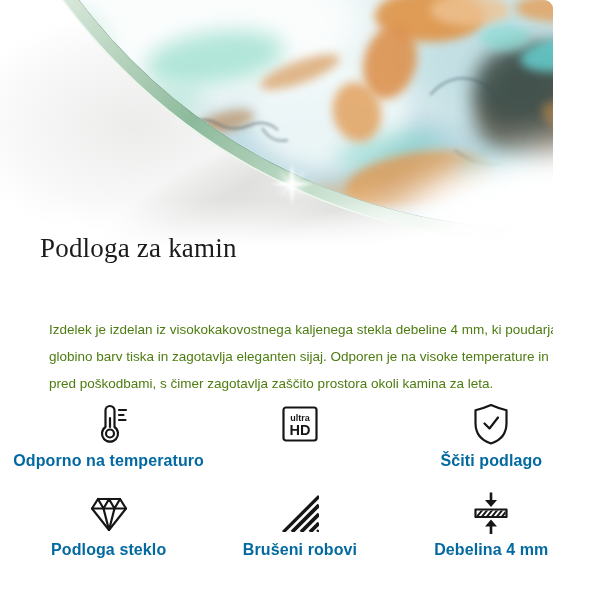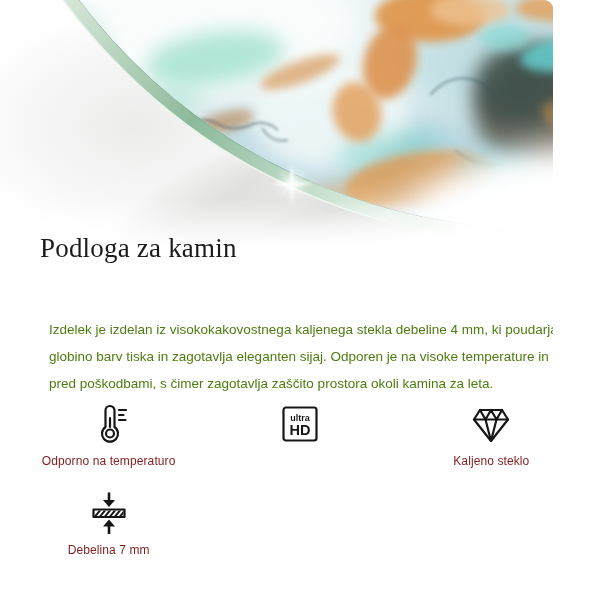--- a/index.html
+++ b/index.html
@@ -22,22 +22,23 @@
     position:absolute;left:0;top:399px;width:600px;
     display:grid;grid-template-columns:repeat(3,1fr);
     row-gap:20px;padding:0 13px;box-sizing:border-box;
   }
   .feature{
     display:flex;flex-direction:column;align-items:center;
   }
   .icon-box{width:50px;height:50px;display:flex;align-items:center;justify-content:center;}
   .icon-box svg{display:block;}
   .feature-label{
-    margin-top:5px;font-size:12px;line-height:14px;color:#7f1d1d;text-align:center;
+    margin-top:5px;font-size:16px;line-height:14px;color:#0369a1;text-align:center;
     letter-spacing:.1px;
+    font-weight:bold;
   }
   .ic{stroke:#161616;stroke-width:2.2;fill:none;stroke-linecap:round;stroke-linejoin:round;}
   .ic-fill{fill:#161616;stroke:none;}
   .badge-small{font-family:"Liberation Sans",sans-serif;font-size:9px;font-weight:700;fill:#161616;}
   .badge-big{font-family:"Liberation Sans",sans-serif;font-size:14.5px;font-weight:700;fill:#161616;}
 </style>
 </head>
 <body>
 
 <div class="page">
@@ -169,33 +170,61 @@
     <div class="feature">
       <div class="icon-box">
         <svg width="48" height="48" viewBox="0 0 48 48">
           <rect class="ic" x="7.5" y="7.5" width="33" height="33" rx="2.5" stroke-width="2.6"></rect>
           <text class="badge-small" x="24" y="20.5" text-anchor="middle">ultra</text>
           <text class="badge-big" x="24" y="34.5" text-anchor="middle">HD</text>
         </svg>
       </div>
     </div>
 
+    <div class="feature">
+      <div class="icon-box">
+        <svg width="48" height="48" viewBox="0 0 48 48">
+          <path class="ic" stroke-width="2.4" d="M24,5 C29,7.3 34,8.8 39.5,10.2 V23 C39.5,33.5 33.2,40.5 24,43.5 C14.8,40.5 8.5,33.5 8.5,23 V10.2 C14,8.8 19,7.3 24,5 Z"></path>
+          <path class="ic" stroke-width="2.4" d="M17.5,23.5 L22.5,28.5 L31,17.5"></path>
+        </svg>
+      </div>
+      <div class="feature-label">Ščiti podlago</div>
+    </div>
 
     <div class="feature">
       <div class="icon-box">
         <svg width="48" height="48" viewBox="0 0 48 48">
           <path class="ic" stroke-width="2" d="M13,10 H35 L41,19.5 L24,41 L7,19.5 Z"></path>
           <path class="ic" stroke-width="2" d="M7,19.5 H41"></path>
           <path class="ic" stroke-width="2" d="M13,10 L18.5,19.5 L24,10 L29.5,19.5 L35,10"></path>
           <path class="ic" stroke-width="2" d="M18.5,19.5 L24,41 L29.5,19.5"></path>
         </svg>
       </div>
-      <div class="feature-label">Kaljeno steklo</div>
-    </div>
-
+      <div class="feature-label">Podloga steklo</div>
+    </div>
+
+    <div class="feature">
+      <div class="icon-box">
+        <svg width="48" height="48" viewBox="0 0 48 48">
+          <defs>
+              <clipPath id="triClip">
+                <polygon points="5,43 43,5 43,43"></polygon>
+              </clipPath>
+            </defs>
+          <g clip-path="url(#triClip)" stroke="#161616" stroke-width="3.8">
+            <line x1="7" y1="43" x2="43" y2="7"></line>
+            <line x1="16" y1="43" x2="43" y2="16"></line>
+            <line x1="25" y1="43" x2="43" y2="25"></line>
+            <line x1="34" y1="43" x2="43" y2="34"></line>
+            <line x1="41.5" y1="43" x2="43" y2="41.5"></line>
+          </g>
+        </svg>
+      </div>
+      <div class="feature-label">Brušeni robovi</div>
+    </div>
 
     <div class="feature">
       <div class="icon-box">
         <svg width="48" height="48" viewBox="0 0 48 48">
           <rect class="ic-fill" x="22.7" y="3.5" width="2.6" height="8"></rect>
           <polygon class="ic-fill" points="18,11 30,11 24,18"></polygon>
           <rect class="ic" x="8.5" y="20.5" width="31" height="7.5" stroke-width="2.2"></rect>
           <g clip-path="url(#barClip)">
               <clipPath id="barClip">
                 <rect x="9.5" y="21.5" width="29" height="5.5"></rect>
@@ -206,17 +235,17 @@
               <line x1="18" y1="30" x2="27" y2="19"></line>
               <line x1="23" y1="30" x2="32" y2="19"></line>
               <line x1="28" y1="30" x2="37" y2="19"></line>
               <line x1="33" y1="30" x2="42" y2="19"></line>
             </g>
           </g>
           <polygon class="ic-fill" points="18,37.5 30,37.5 24,30.5"></polygon>
           <rect class="ic-fill" x="22.7" y="37" width="2.6" height="8"></rect>
         </svg>
       </div>
-      <div class="feature-label">Debelina 7 mm</div>
+      <div class="feature-label">Debelina 4 mm</div>
     </div>
 
   </div>
 </div>
 
 </body></html>

